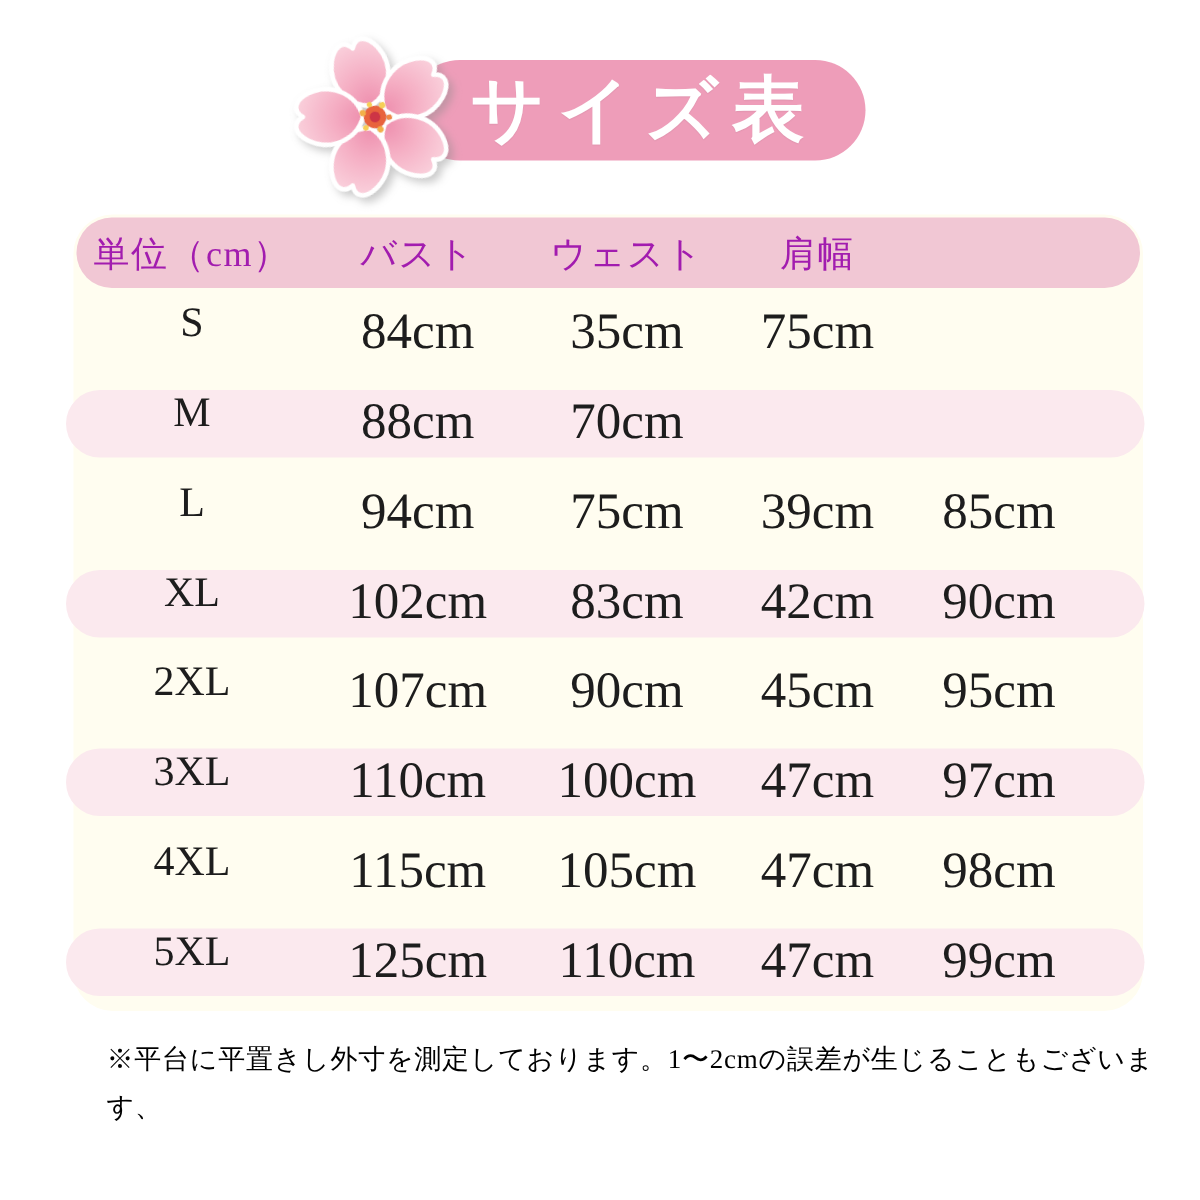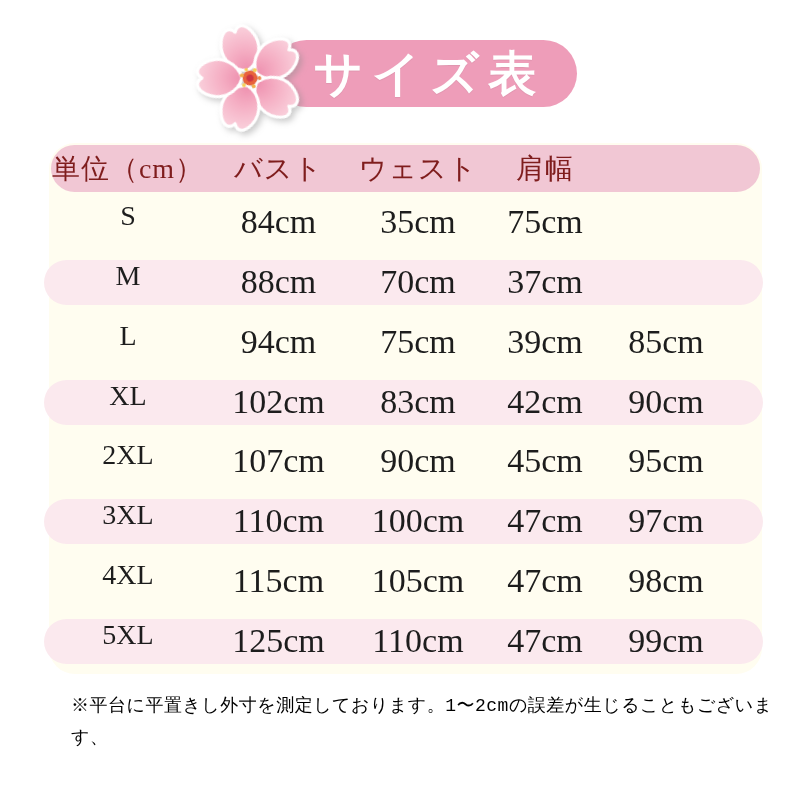--- a/index.html
+++ b/index.html
@@ -26,41 +26,41 @@
   .sheet{
     position:absolute;left:33px;top:143px;width:713px;height:531px;
     background:#fffdf0;border-radius:26px;
   }
   .thead{
     position:absolute;left:35px;top:145px;width:709px;height:47px;
     background:#f1c7d4;border-radius:24px;
     display:grid;grid-template-columns:154px 147px 132px 122px 120px;
     align-items:center;
   }
-  .th{text-align:center;font-size:28px;color:#7f1d1d;letter-spacing:1px;}
+  .th{text-align:center;font-size:24px;color:#a21caf;letter-spacing:1px;}
   .tbody{
     position:absolute;left:35px;top:192px;width:709px;height:479px;
     display:flex;flex-direction:column;
   }
   .row{
     flex:1;position:relative;
     display:grid;grid-template-columns:154px 147px 132px 122px 120px;
     align-items:center;
   }
   .row.band::before{
     content:"";position:absolute;left:-7px;right:-3px;top:8px;bottom:7px;
     background:#fbe9ee;border-radius:23px;
   }
   .cell{position:relative;text-align:center;font-size:34px;color:#1d1d1d;}
   .cell.size{font-size:28px;transform:translateY(-6px);}
 
   
   .note{
     position:absolute;left:55px;top:691px;width:705px;
-    font-size:18px;color:#000000;line-height:1.75;letter-spacing:0.5px;font-family:Liberation Mono, monospace;
+    font-size:18px;color:#000000;line-height:1.75;letter-spacing:0.5px;
   }
 </style>
 </head>
 <body>
 
 <div class="stage">
 
   <div class="banner">
     <div class="banner-title">サイズ表</div>
   </div>
@@ -112,21 +112,20 @@
       <div class="cell size">S</div>
       <div class="cell">84cm</div>
       <div class="cell">35cm</div>
       <div class="cell">75cm</div>
     </div>
 
     <div class="row band">
       <div class="cell size">M</div>
       <div class="cell">88cm</div>
       <div class="cell">70cm</div>
-      <div class="cell">37cm</div>
     </div>
 
     <div class="row">
       <div class="cell size">L</div>
       <div class="cell">94cm</div>
       <div class="cell">75cm</div>
       <div class="cell">39cm</div>
       <div class="cell">85cm</div>
     </div>
 

